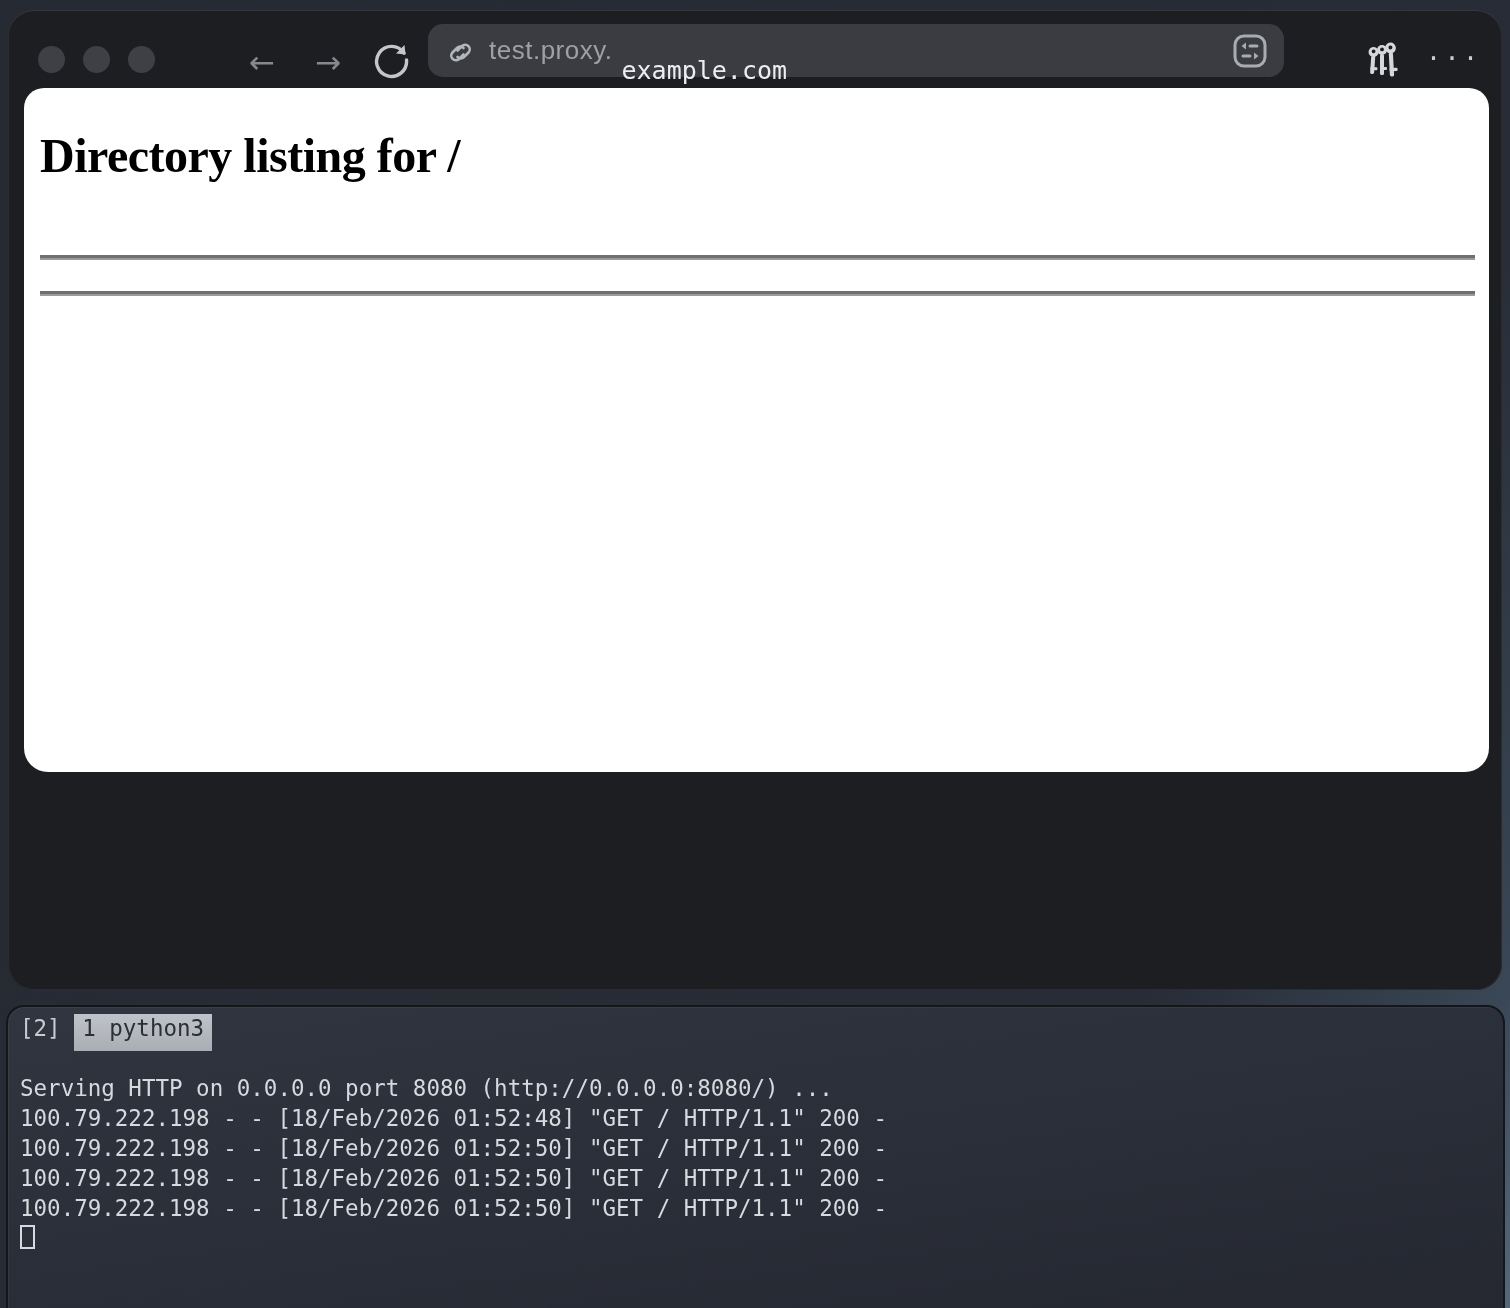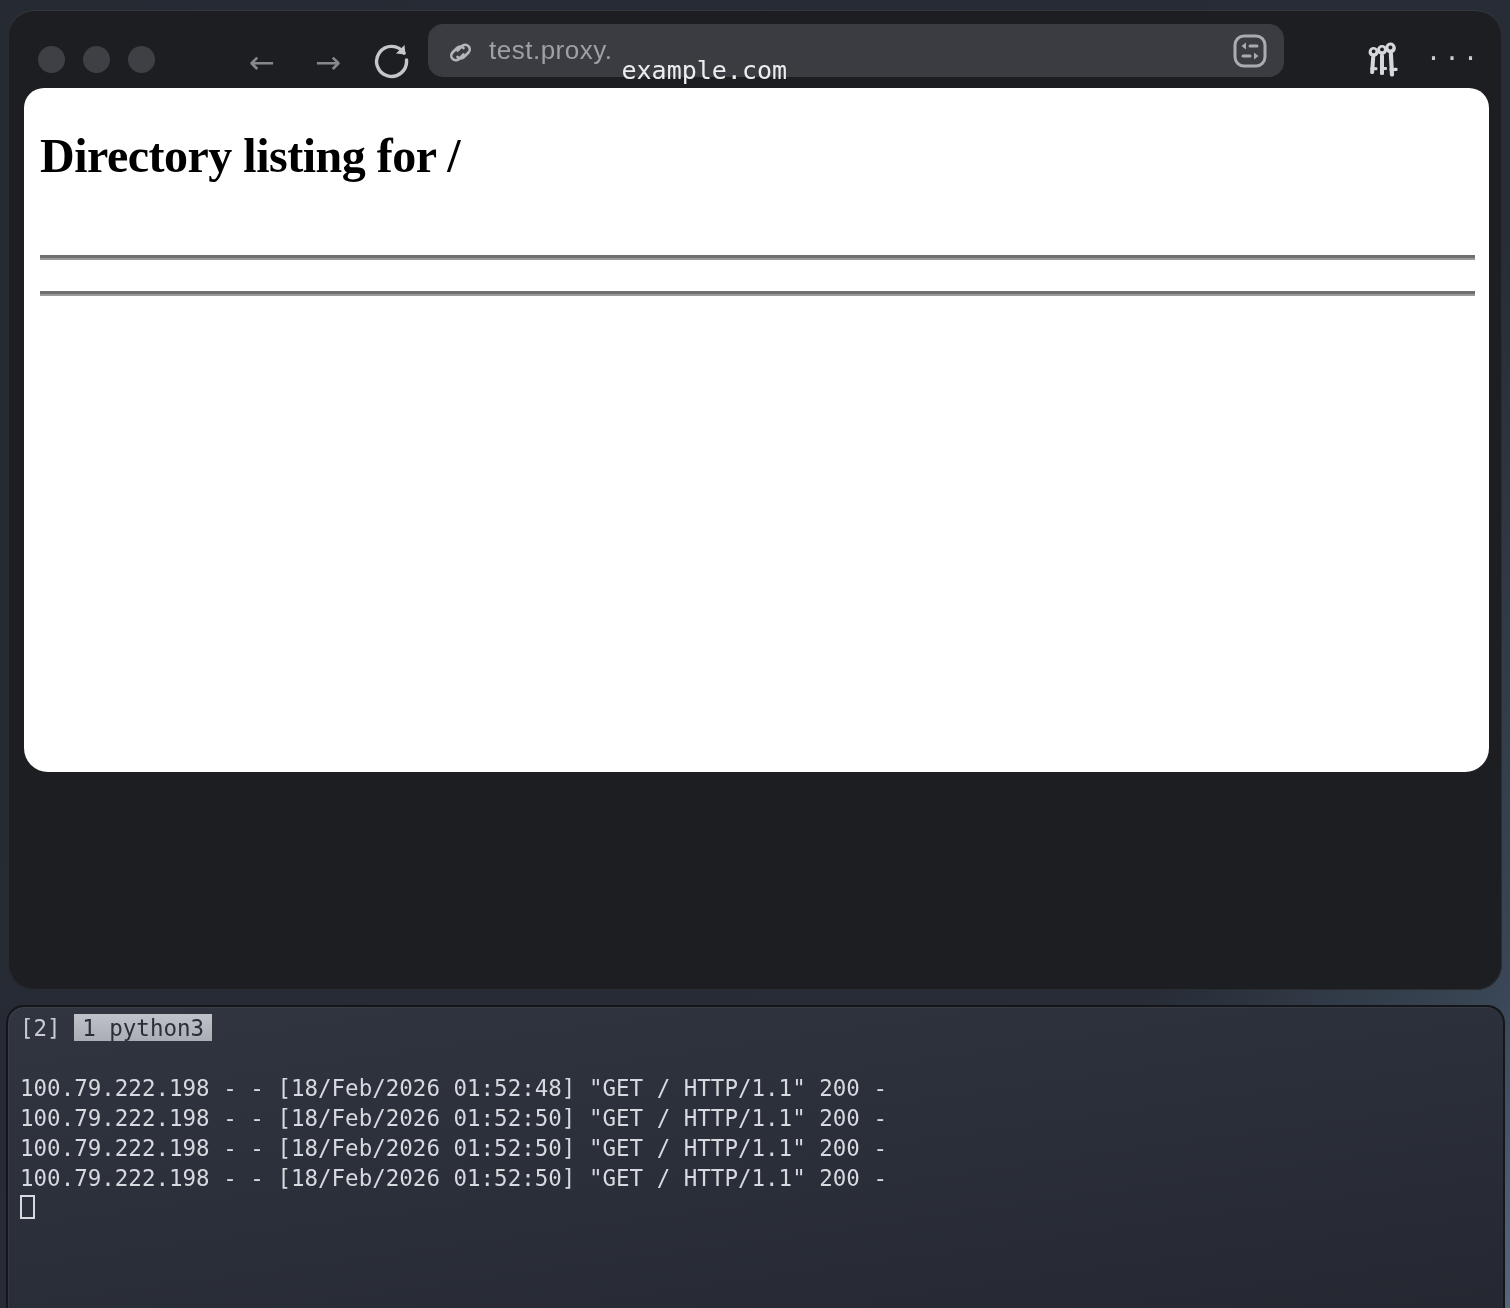--- a/index.html
+++ b/index.html
@@ -62,21 +62,21 @@
     box-sizing:border-box;border:2px solid #14161a;border-bottom:none;
     border-radius:18px 18px 0 0;
     background:linear-gradient(172deg,#31353f 0%,#2a2e38 55%,#252831 100%);
     box-shadow:inset 1px 1px 0 rgba(255,255,255,.05);
     padding:6px 0 0 12px;
     font-family:"DejaVu Sans Mono",monospace;font-size:22.5px;line-height:30px;
     color:#d6d9de;
   }
   .term-line{height:30px;white-space:pre;}
   .status-prefix{color:#c8cbd1;}
-  .status-chip{background:linear-gradient(#bfc2c8,#aaadb4);color:#2a2e37;padding:1px 8px 0 8px;}
+  .status-chip{background:linear-gradient(#bfc2c8,#aaadb4);color:#2a2e37;padding:1px 8px 10px 8px;}
   .cwd-line{color:#6fa9b7;font-weight:bold;}
   .prompt-arrow{color:#94b383;}
   .block-cursor{
     display:inline-block;width:15px;height:24px;margin-top:2px;
     border:2.5px solid #d6d9de;vertical-align:top;box-sizing:border-box;
   }
   svg{display:block;}
 </style>
 </head>
 <body>
@@ -157,18 +157,19 @@
   <div class="page-content">
     <h1>Directory listing for /</h1>
     <div class="hr hr-first"></div>
     <div class="hr hr-second"></div>
   </div>
 </div>
 
 <div class="terminal">
   <div class="term-line"><span class="status-prefix">[2]</span><span> </span><span class="status-chip">1 python3</span></div>
   <div class="term-line"></div>
+  <div class="term-line">Serving HTTP on 0.0.0.0 port 8080 (http://0.0.0.0:8080/) ...</div>
   <div class="term-line">100.79.222.198 - - [18/Feb/2026 01:52:48] "GET / HTTP/1.1" 200 -</div>
   <div class="term-line">100.79.222.198 - - [18/Feb/2026 01:52:50] "GET / HTTP/1.1" 200 -</div>
   <div class="term-line">100.79.222.198 - - [18/Feb/2026 01:52:50] "GET / HTTP/1.1" 200 -</div>
   <div class="term-line">100.79.222.198 - - [18/Feb/2026 01:52:50] "GET / HTTP/1.1" 200 -</div>
   <div class="term-line"><span class="block-cursor"></span></div>
 </div>
 
 </body></html>

